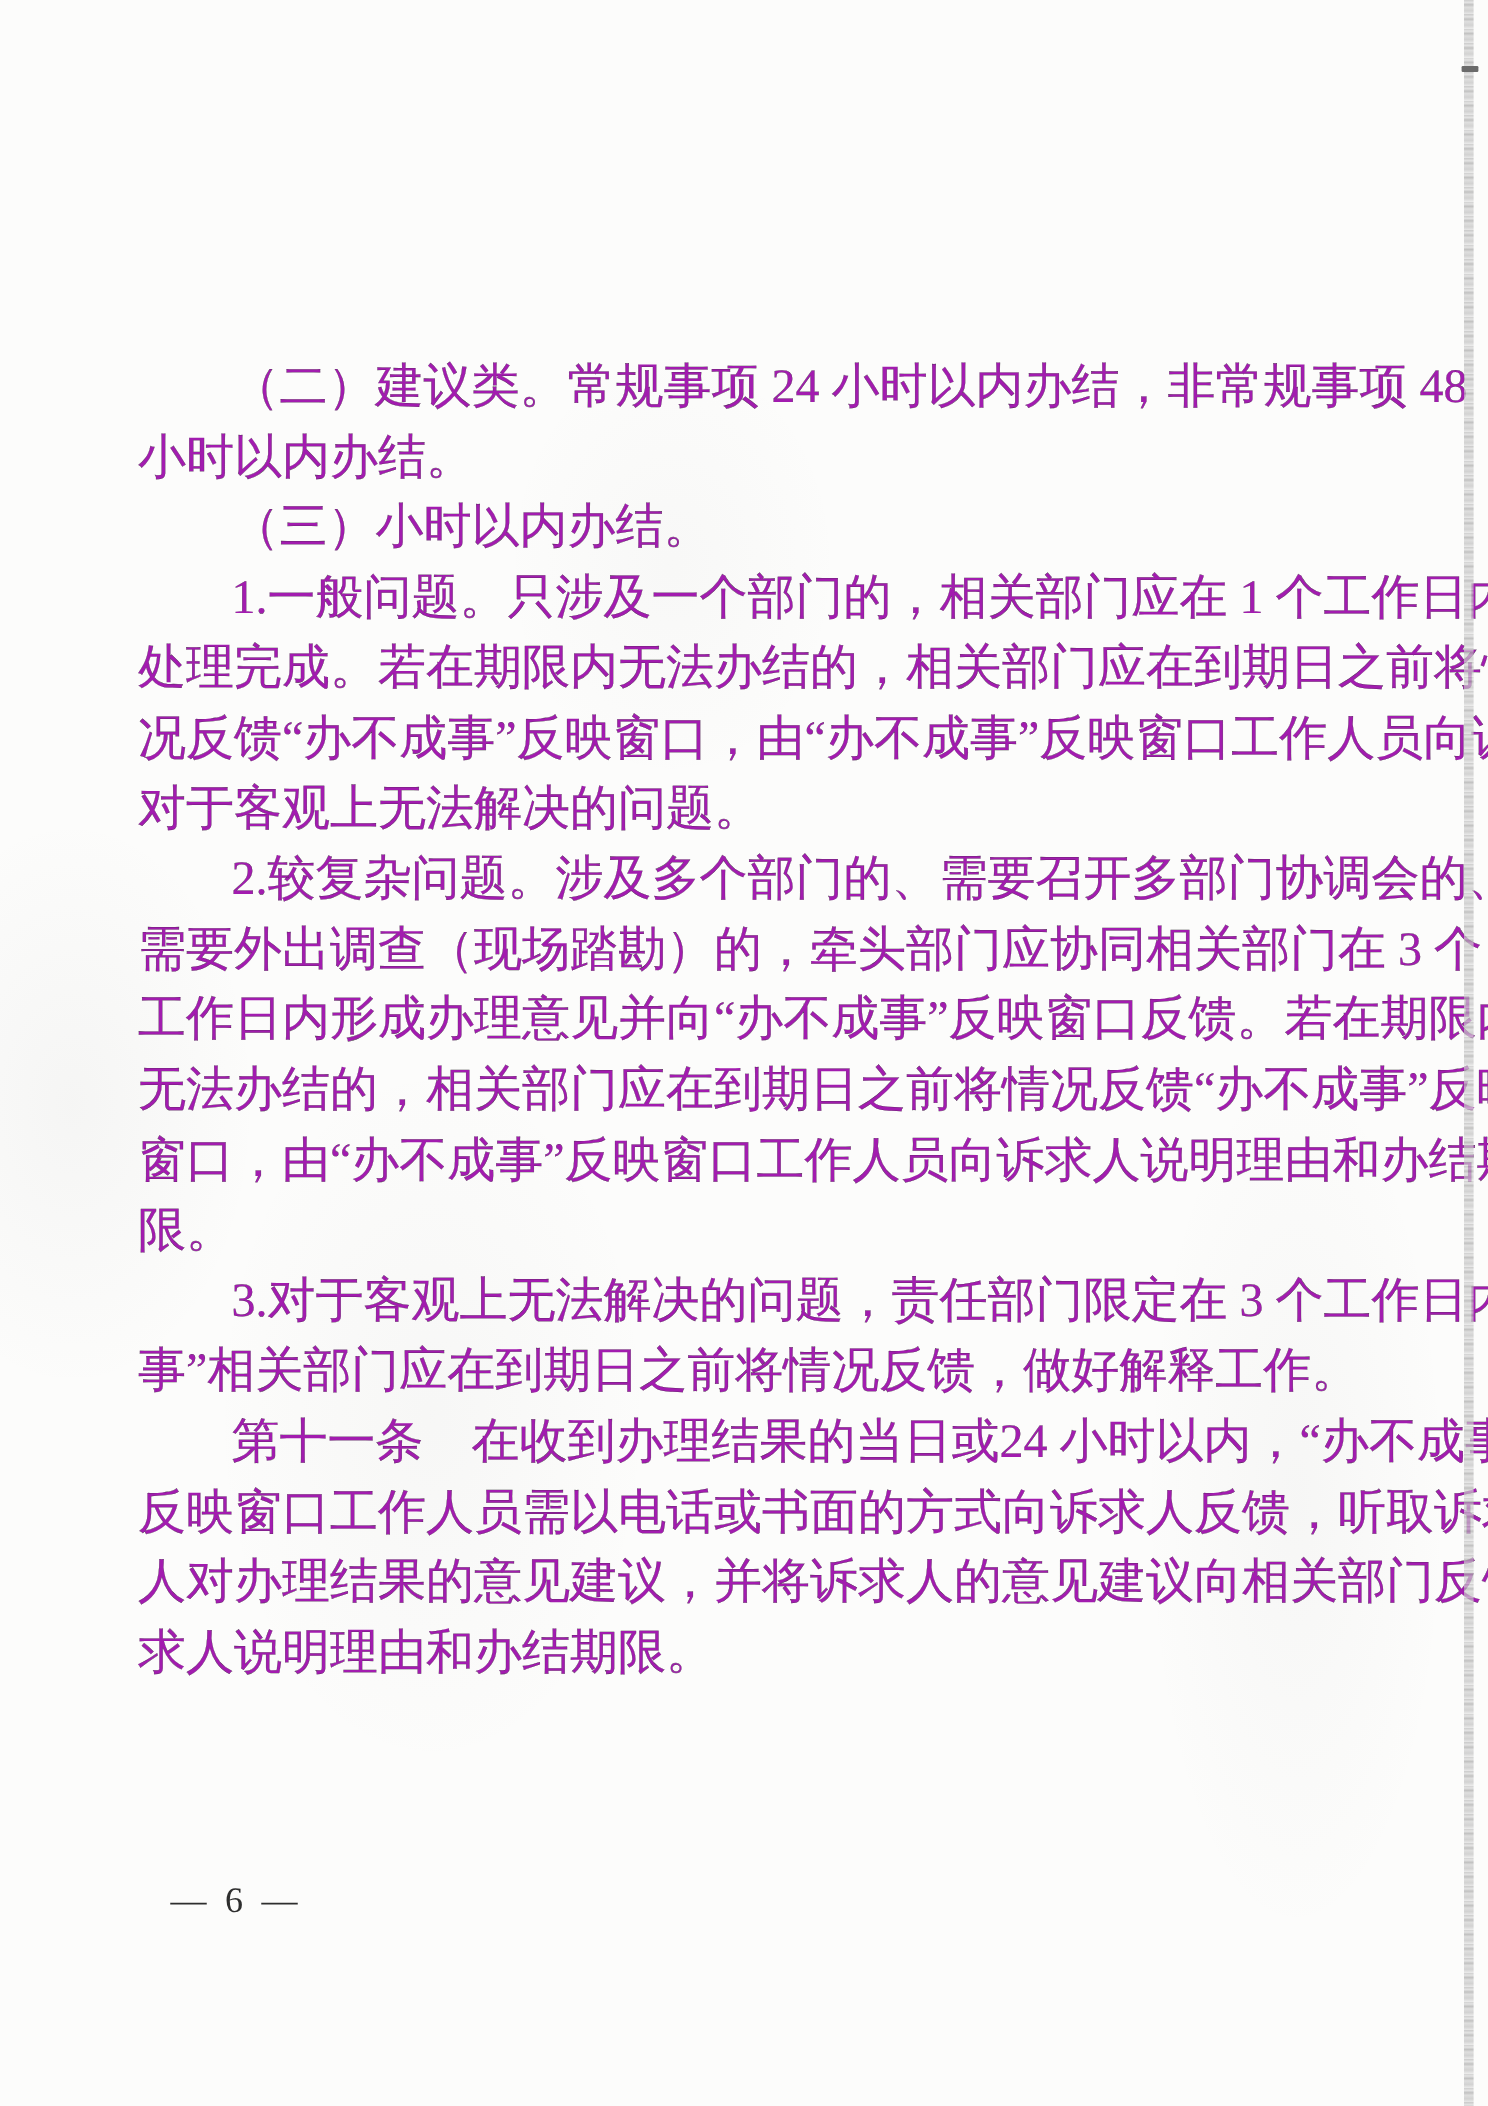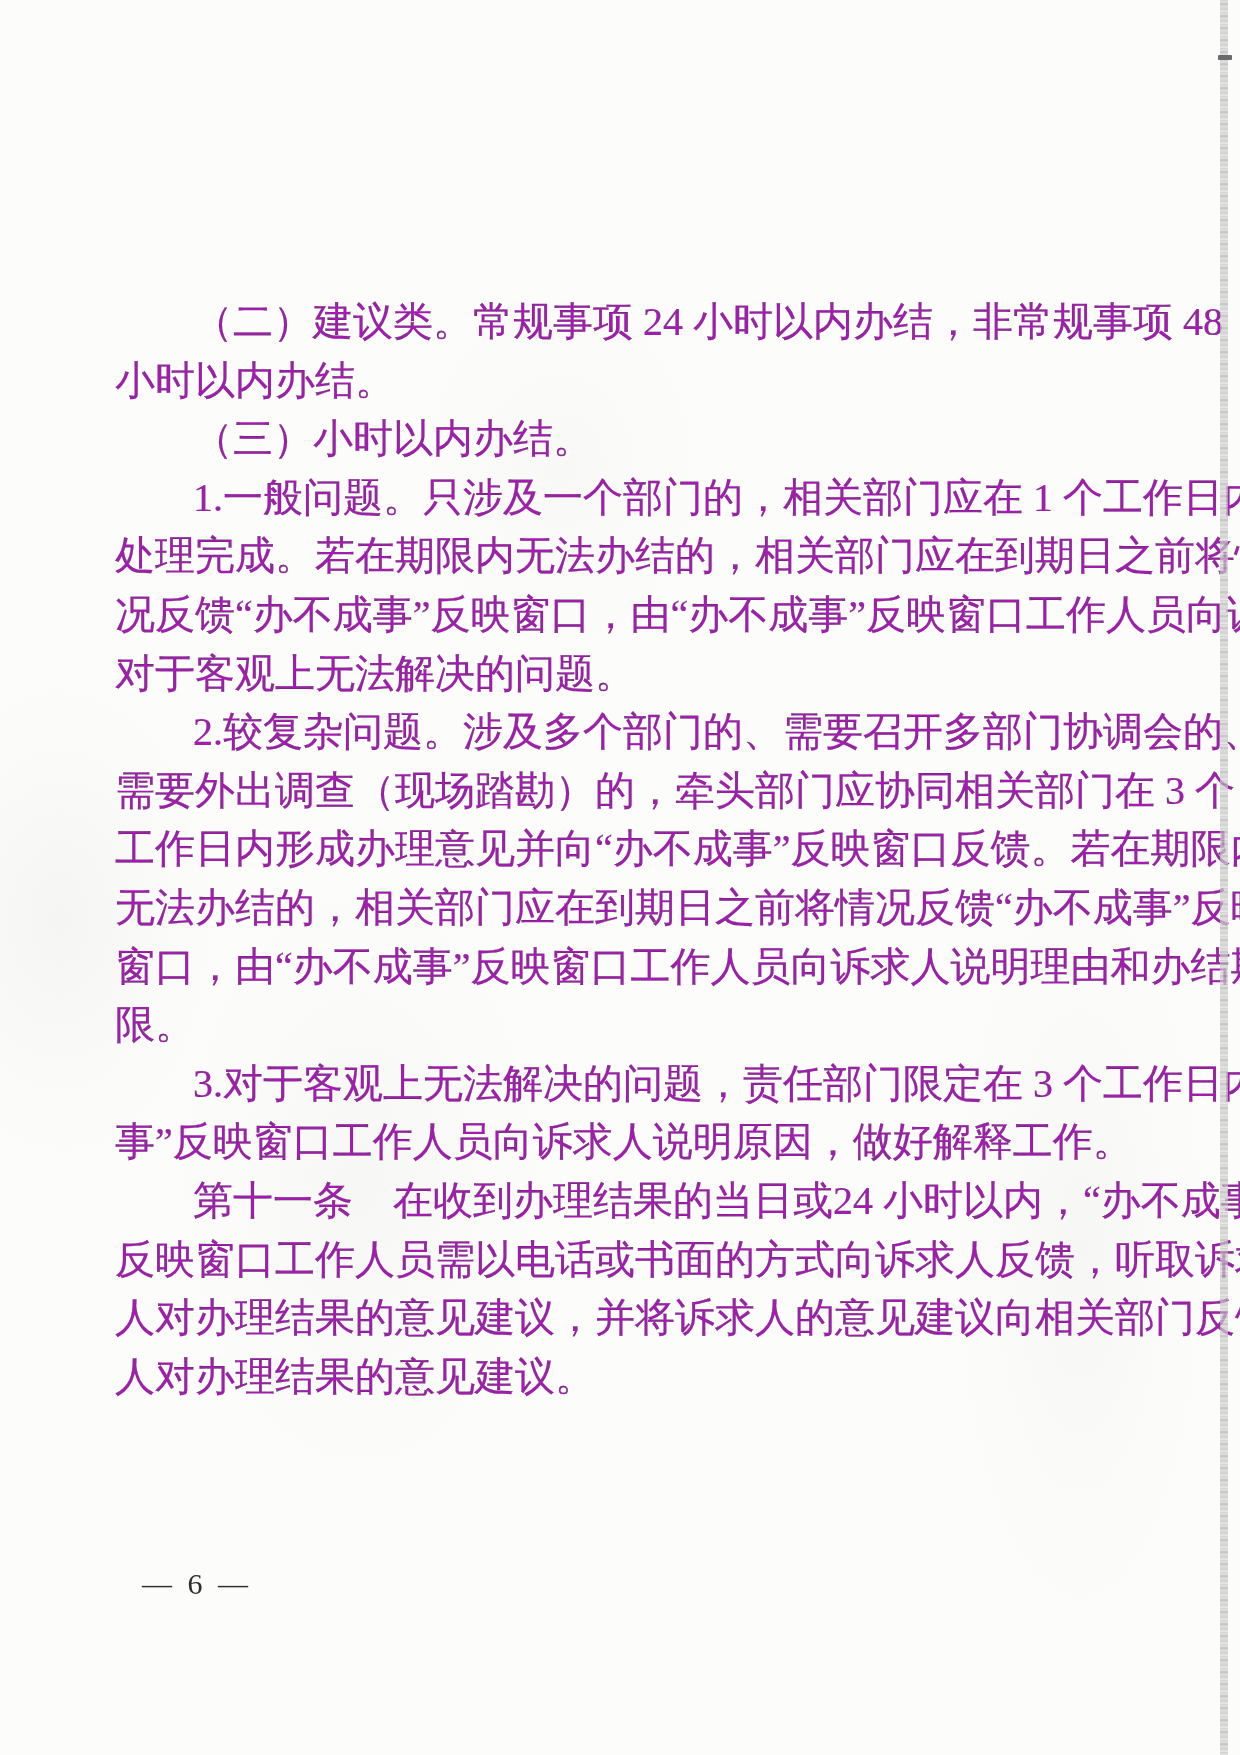--- a/index.html
+++ b/index.html
@@ -61,23 +61,23 @@
   <div class="line full">处理完成。若在期限内无法办结的，相关部门应在到期日之前将情</div>
   <div class="line full">况反馈“办不成事”反映窗口，由“办不成事”反映窗口工作人员向诉</div>
   <div class="line part">对于客观上无法解决的问题。</div>
   <div class="line full ind">2.较复杂问题。涉及多个部门的、需要召开多部门协调会的、</div>
   <div class="line full">需要外出调查（现场踏勘）的，牵头部门应协同相关部门在 3 个</div>
   <div class="line full">工作日内形成办理意见并向“办不成事”反映窗口反馈。若在期限内</div>
   <div class="line full">无法办结的，相关部门应在到期日之前将情况反馈“办不成事”反映</div>
   <div class="line full">窗口，由“办不成事”反映窗口工作人员向诉求人说明理由和办结期</div>
   <div class="line part">限。</div>
   <div class="line full ind">3.对于客观上无法解决的问题，责任部门限定在 3 个工作日内</div>
-  <div class="line part">事”反映窗口工作人员向诉求人说明原因，做好解释工作。</div>
+  <div class="line part">事”相关部门应在到期日之前将情况反馈，做好解释工作。</div>
   <div class="line full ind">第十一条　在收到办理结果的当日或24 小时以内，“办不成事”</div>
   <div class="line full">反映窗口工作人员需以电话或书面的方式向诉求人反馈，听取诉求</div>
   <div class="line full">人对办理结果的意见建议，并将诉求人的意见建议向相关部门反馈，</div>
-  <div class="line part">人对办理结果的意见建议。</div>
+  <div class="line part">求人说明理由和办结期限。</div>
 </div>
 
 <div class="pageno">— 6 —</div>
 
 <div class="edge-band"></div>
 <div class="edge-tick"></div>
 
 </body></html>

